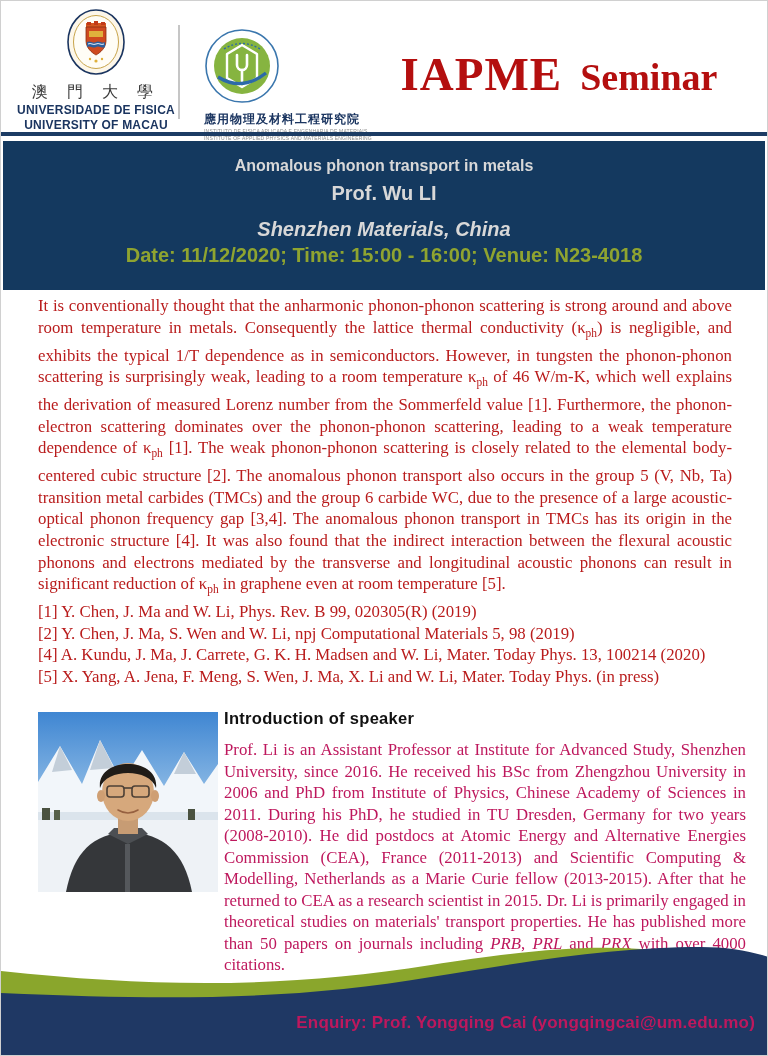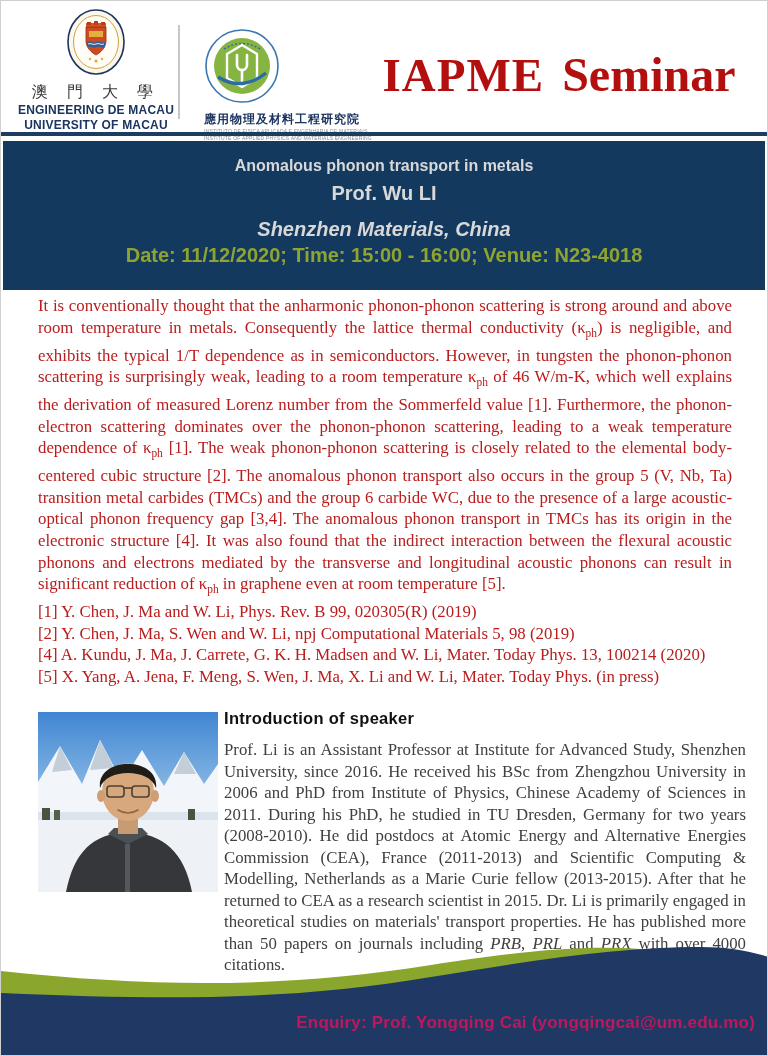--- a/index.html
+++ b/index.html
@@ -14,42 +14,42 @@
   .um-logo{position:absolute;left:15px;top:8px;width:160px;text-align:center;}
   .um-cjk{font-size:16px;letter-spacing:7px;color:#3a3a3a;margin-top:1px;font-family:"DejaVu Sans",sans-serif;}
   .um-lines{font-size:12px;line-height:15px;font-weight:bold;color:#1b3560;letter-spacing:.2px;}
   .logo-divider{position:absolute;left:177px;top:24px;width:2px;height:94px;background:#c6c6c6;}
   .iapme-logo{position:absolute;left:203px;top:27px;width:168px;text-align:left;}
   .iapme-cjk{font-size:12px;font-weight:bold;color:#1b3560;letter-spacing:1px;margin-top:3px;font-family:"DejaVu Sans",sans-serif;}
   .iapme-tiny{font-size:5px;line-height:6.5px;color:#8c8c8c;letter-spacing:.2px;}
   .seminar-title{position:absolute;right:16px;top:46px;width:392px;text-align:center;
     color:#b40f0f;font-family:"Liberation Serif",serif;font-weight:bold;white-space:nowrap;}
   .seminar-title .big{font-size:47px;letter-spacing:1px;margin-left:8px;}
-  .seminar-title .small{font-size:48px;margin-left:18px;}
+  .seminar-title .small{font-size:38px;margin-left:18px;}
   .header-rule{position:absolute;top:131px;left:0;right:0;height:4px;background:#1c3c64;}
   
   .banner{position:absolute;top:140px;left:2px;right:2px;height:149px;background:#14395f;
     text-align:center;color:#d8d8d8;font-weight:bold;}
   .banner-title{font-size:16px;padding-top:16px;}
   .banner-speaker{font-size:20px;margin-top:7px;}
   .banner-affiliation{font-size:20px;font-style:italic;margin-top:13px;}
   .banner-schedule{font-size:20px;margin-top:3px;color:#8fa430;}
   
   .abstract{position:absolute;top:294px;left:37px;width:694px;color:#b91c1c;
     font-family:"Liberation Serif",serif;font-size:16.8px;line-height:21.6px;}
   .abstract-text{text-align:justify;}
   .abstract sub{font-size:68%;}
   .ref-line{text-align:left;}
   
   .speaker{position:absolute;top:708px;left:37px;width:708px;}
   .speaker-photo{position:absolute;left:0;top:3px;width:180px;height:180px;}
   .speaker-intro{margin-left:186px;width:522px;}
   .intro-heading{font-size:16.5px;font-weight:bold;color:#111;letter-spacing:.3px;margin-bottom:11px;}
   .intro-bio{font-family:"Liberation Serif",serif;font-size:16.8px;line-height:21.5px;
-    text-align:justify;color:#404040;}
+    text-align:justify;color:#be185d;}
   
   .footer-wave{position:absolute;left:0;bottom:0;width:768px;height:120px;}
   .footer-enquiry{position:absolute;top:1012px;right:12px;color:#be185d;font-weight:bold;
     font-size:17px;letter-spacing:.2px;}
 </style>
 </head>
 <body>
 
 <div class="page">
 
@@ -63,21 +63,21 @@
         <path d="M27 13 h4 v3 h-4 Z M34 12 h4 v4 h-4 Z M41 13 h4 v3 h-4 Z" fill="#c13a18"></path>
         <path d="M26 18 h20 v14 c0 9 -10 14 -10 14 c0 0 -10 -5 -10 -14 Z" fill="#cf4a1f" stroke="#8c2f12" stroke-width="0.8"></path>
         <path d="M29 22 h14 v6 h-14 Z" fill="#e0b13c"></path>
         <path d="M27 33 c3 -2 6 2 9 0 c3 -2 6 2 9 0 v5 c-3 2 -6 -2 -9 0 c-3 2 -6 -2 -9 0 Z" fill="#2d5f9d"></path>
         <path d="M28 35 c3 -1.6 5 1.6 8 0 c3 -1.6 5 1.6 8 0" stroke="#ffffff" stroke-width="0.9" fill="none"></path>
         <circle cx="36" cy="52" r="1.6" fill="#e0b13c"></circle>
         <circle cx="30" cy="50" r="1.2" fill="#e0b13c"></circle>
         <circle cx="42" cy="50" r="1.2" fill="#e0b13c"></circle>
       </svg>
       <div class="um-cjk">澳 門 大 學</div>
-      <div class="um-lines">ENGINEERING DE MACAU</div>
+      <div class="um-lines">UNIVERSIDADE DE FISICA</div>
       <div class="um-lines">UNIVERSITY OF MACAU</div>
     </div>
 
     <div class="logo-divider"></div>
 
     <div class="iapme-logo">
       <svg width="76" height="76" viewBox="0 0 76 76">
         <circle cx="38" cy="38" r="36" fill="#ffffff" stroke="#3a76ad" stroke-width="1.6"></circle>
         <circle cx="38" cy="38" r="28" fill="#86b440"></circle>
         <path d="M38 17 L53 26 L53 50 L38 59 L23 50 L23 26 Z" fill="none" stroke="#ffffff" stroke-width="2.4" stroke-linejoin="round"></path>

